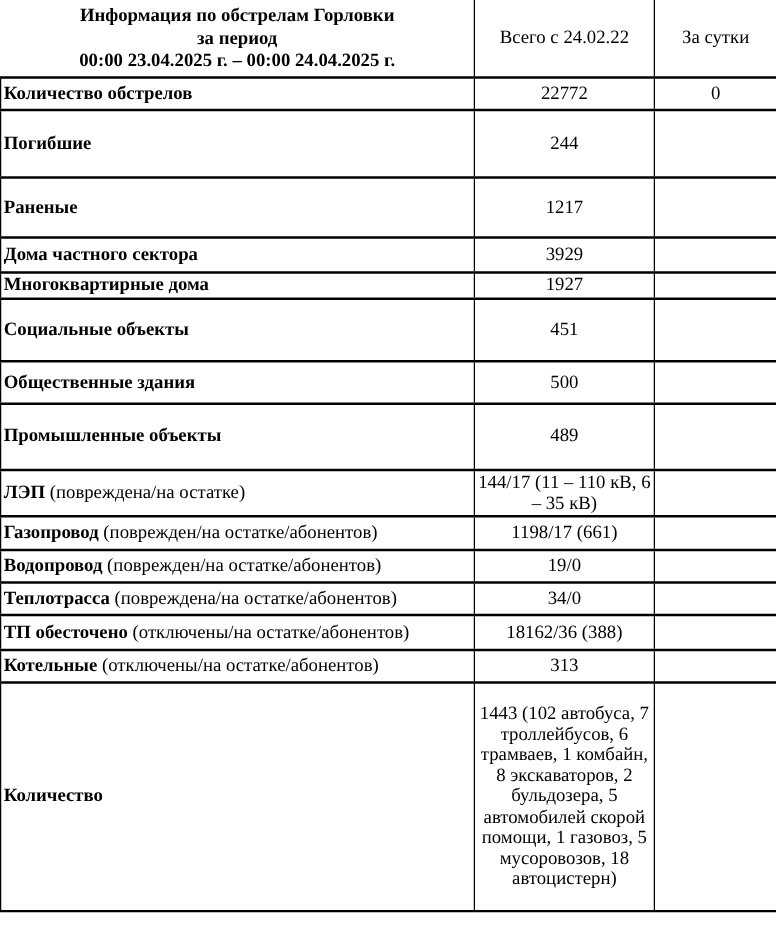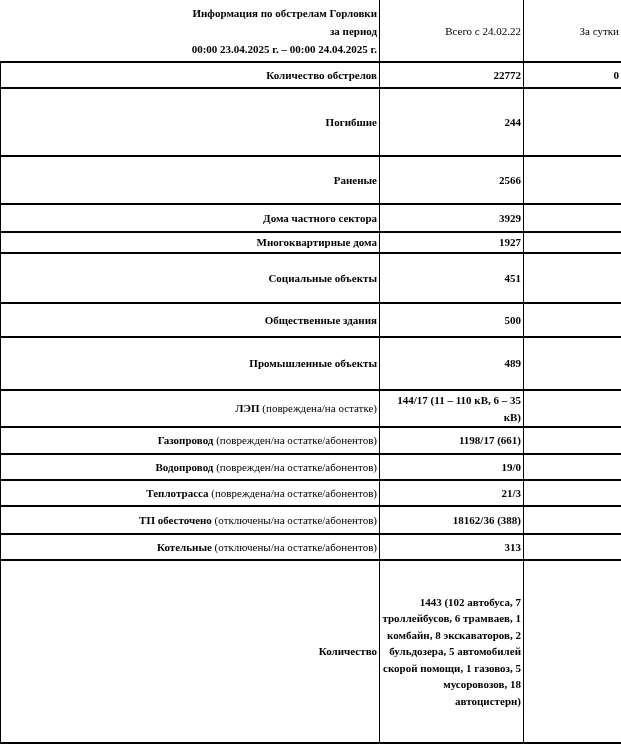--- a/index.html
+++ b/index.html
@@ -16,42 +16,41 @@
     width: 621px;
     border-collapse: collapse;
     table-layout: fixed;
   }
   table.report td {
     border: 1px solid #000000;
     border-top-width: 2px;
     border-bottom-width: 2px;
     vertical-align: middle;
     padding: 1px 2px;
-    font-size: 11px;
+    font-size: 15px;
     overflow: hidden;
-    text-align: right;
   }
   
   tr.hdr td { border-top: none; }
   tr.hdr td.first { border-left: none; }
   table.report tr.last td { border-bottom-width: 2px; }
 
   td.label {
     text-align: left;
     padding-left: 4px;
     font-weight: bold;
     line-height: 17px;
     margin-left: 27px;
   }
   td.label .note {
     font-weight: normal;
   }
   td.val {
     text-align: center;
-    font-weight: bold;
+    font-weight: normal;
     line-height: 16.5px;
   }
   td.head1 {
     text-align: center;
     font-weight: bold;
     white-space: pre-line;
     line-height: 18px;
   }
   td.headv {
     text-align: center;
@@ -75,29 +74,29 @@
       <td class="headv">Всего с 24.02.22</td>
       <td class="headv">За сутки</td>
     </tr>
 
     <tr style="height:26px">
       <td class="label"><span>Количество обстрелов</span> <span class="note"></span></td>
       <td class="val">22772</td>
       <td class="val">0</td>
     </tr>
 
-    <tr style="height:68px">
+    <tr style="height:54px">
       <td class="label"><span>Погибшие</span> <span class="note"></span></td>
       <td class="val">244</td>
       <td class="val"></td>
     </tr>
 
     <tr style="height:48px">
       <td class="label"><span>Раненые</span> <span class="note"></span></td>
-      <td class="val">2566</td>
+      <td class="val">1217</td>
       <td class="val"></td>
     </tr>
 
     <tr style="height:28px">
       <td class="label"><span>Дома частного сектора</span> <span class="note"></span></td>
       <td class="val">3929</td>
       <td class="val"></td>
     </tr>
 
     <tr style="height:16px">
@@ -137,21 +136,21 @@
     </tr>
 
     <tr style="height:26px">
       <td class="label"><span>Водопровод</span> <span class="note">(поврежден/на остатке/абонентов)</span></td>
       <td class="val">19/0</td>
       <td class="val"></td>
     </tr>
 
     <tr style="height:26px">
       <td class="label"><span>Теплотрасса</span> <span class="note">(повреждена/на остатке/абонентов)</span></td>
-      <td class="val">21/3</td>
+      <td class="val">34/0</td>
       <td class="val"></td>
     </tr>
 
     <tr style="height:28px">
       <td class="label"><span>ТП обесточено</span> <span class="note">(отключены/на остатке/абонентов)</span></td>
       <td class="val">18162/36 (388)</td>
       <td class="val"></td>
     </tr>
 
     <tr style="height:26px">

